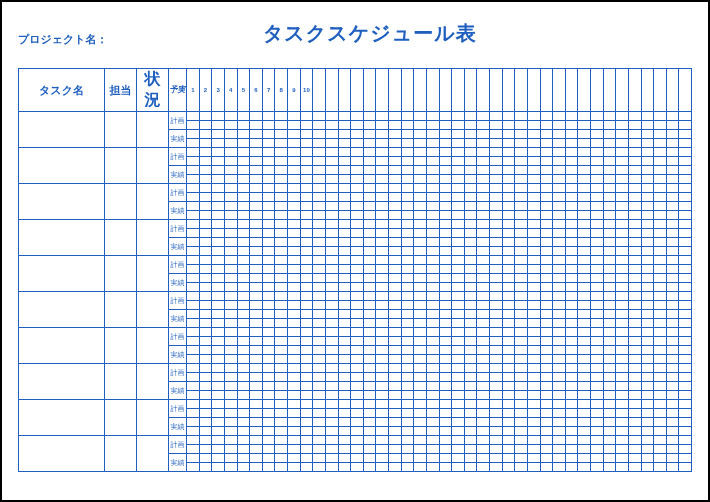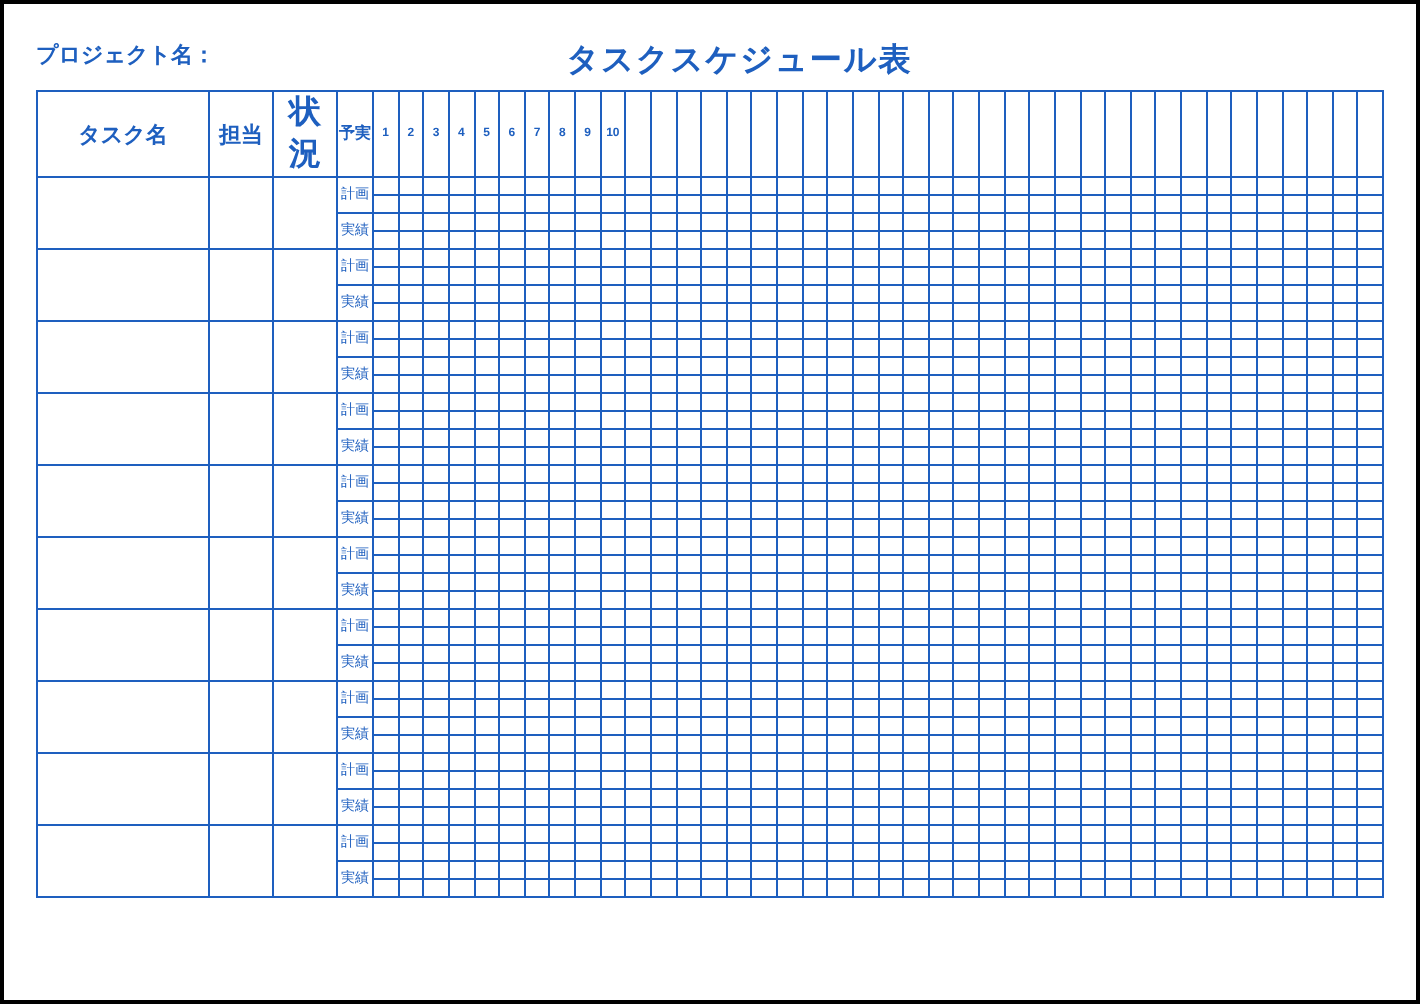--- a/index.html
+++ b/index.html
@@ -7,34 +7,34 @@
   body {
     font-family: "MS PGothic", "Hiragino Sans", sans-serif;
     background: #fff;
     border: 2px solid #000;
   }
   .page {
     padding: 18px 16px 10px 16px;
   }
   .header-row {
     display: flex;
-    align-items: flex-start;
-    margin-bottom: 4px;
+    align-items: flex-end;
+    margin-bottom: 21px;
   }
   .proj-label {
     color: #1e5fbf;
     font-size: 11px;
     font-weight: bold;
     white-space: nowrap;
   }
   .title {
     flex: 1;
     text-align: center;
     color: #1e5fbf;
-    font-size: 16px;
+    font-size: 20px;
     font-weight: bold;
     letter-spacing: 1px;
     margin-left: -60px;
   }
 
   table.sched {
     border-collapse: collapse;
     width: 100%;
     table-layout: fixed;
   }
@@ -45,21 +45,21 @@
     overflow: hidden;
   }
   table.sched th {
     color: #1e5fbf;
     font-weight: bold;
     margin-top: 48px;
   }
   th.col-task   { width: 86px; font-size: 11px; height: 24px; }
   th.col-person { width: 32px; font-size: 11px; }
   th.col-status { width: 32px; font-size: 16px; }
-  th.col-type   { width: 18px; font-size: 8px; line-height: 1; }
+  th.col-type   { width: 18px; font-size: 8px; line-height: 1; font-style: italic; }
   th.num-cell   { font-size: 6px; color: #3a6fbf; font-weight: normal; height: 12px; }
   td.type-cell  { font-size: 7px; color: #1e5fbf; line-height: 1; height: 9px; }
   td.grid-cell  { height: 9px; }
   td.task-cell, td.person-cell, td.status-cell { }
   tr.group-top td, tr.group-top th.left-border { border-top: 1.5px solid #1e5fbf; }
 </style>
 </head>
 <body>
 <div class="page">
 

